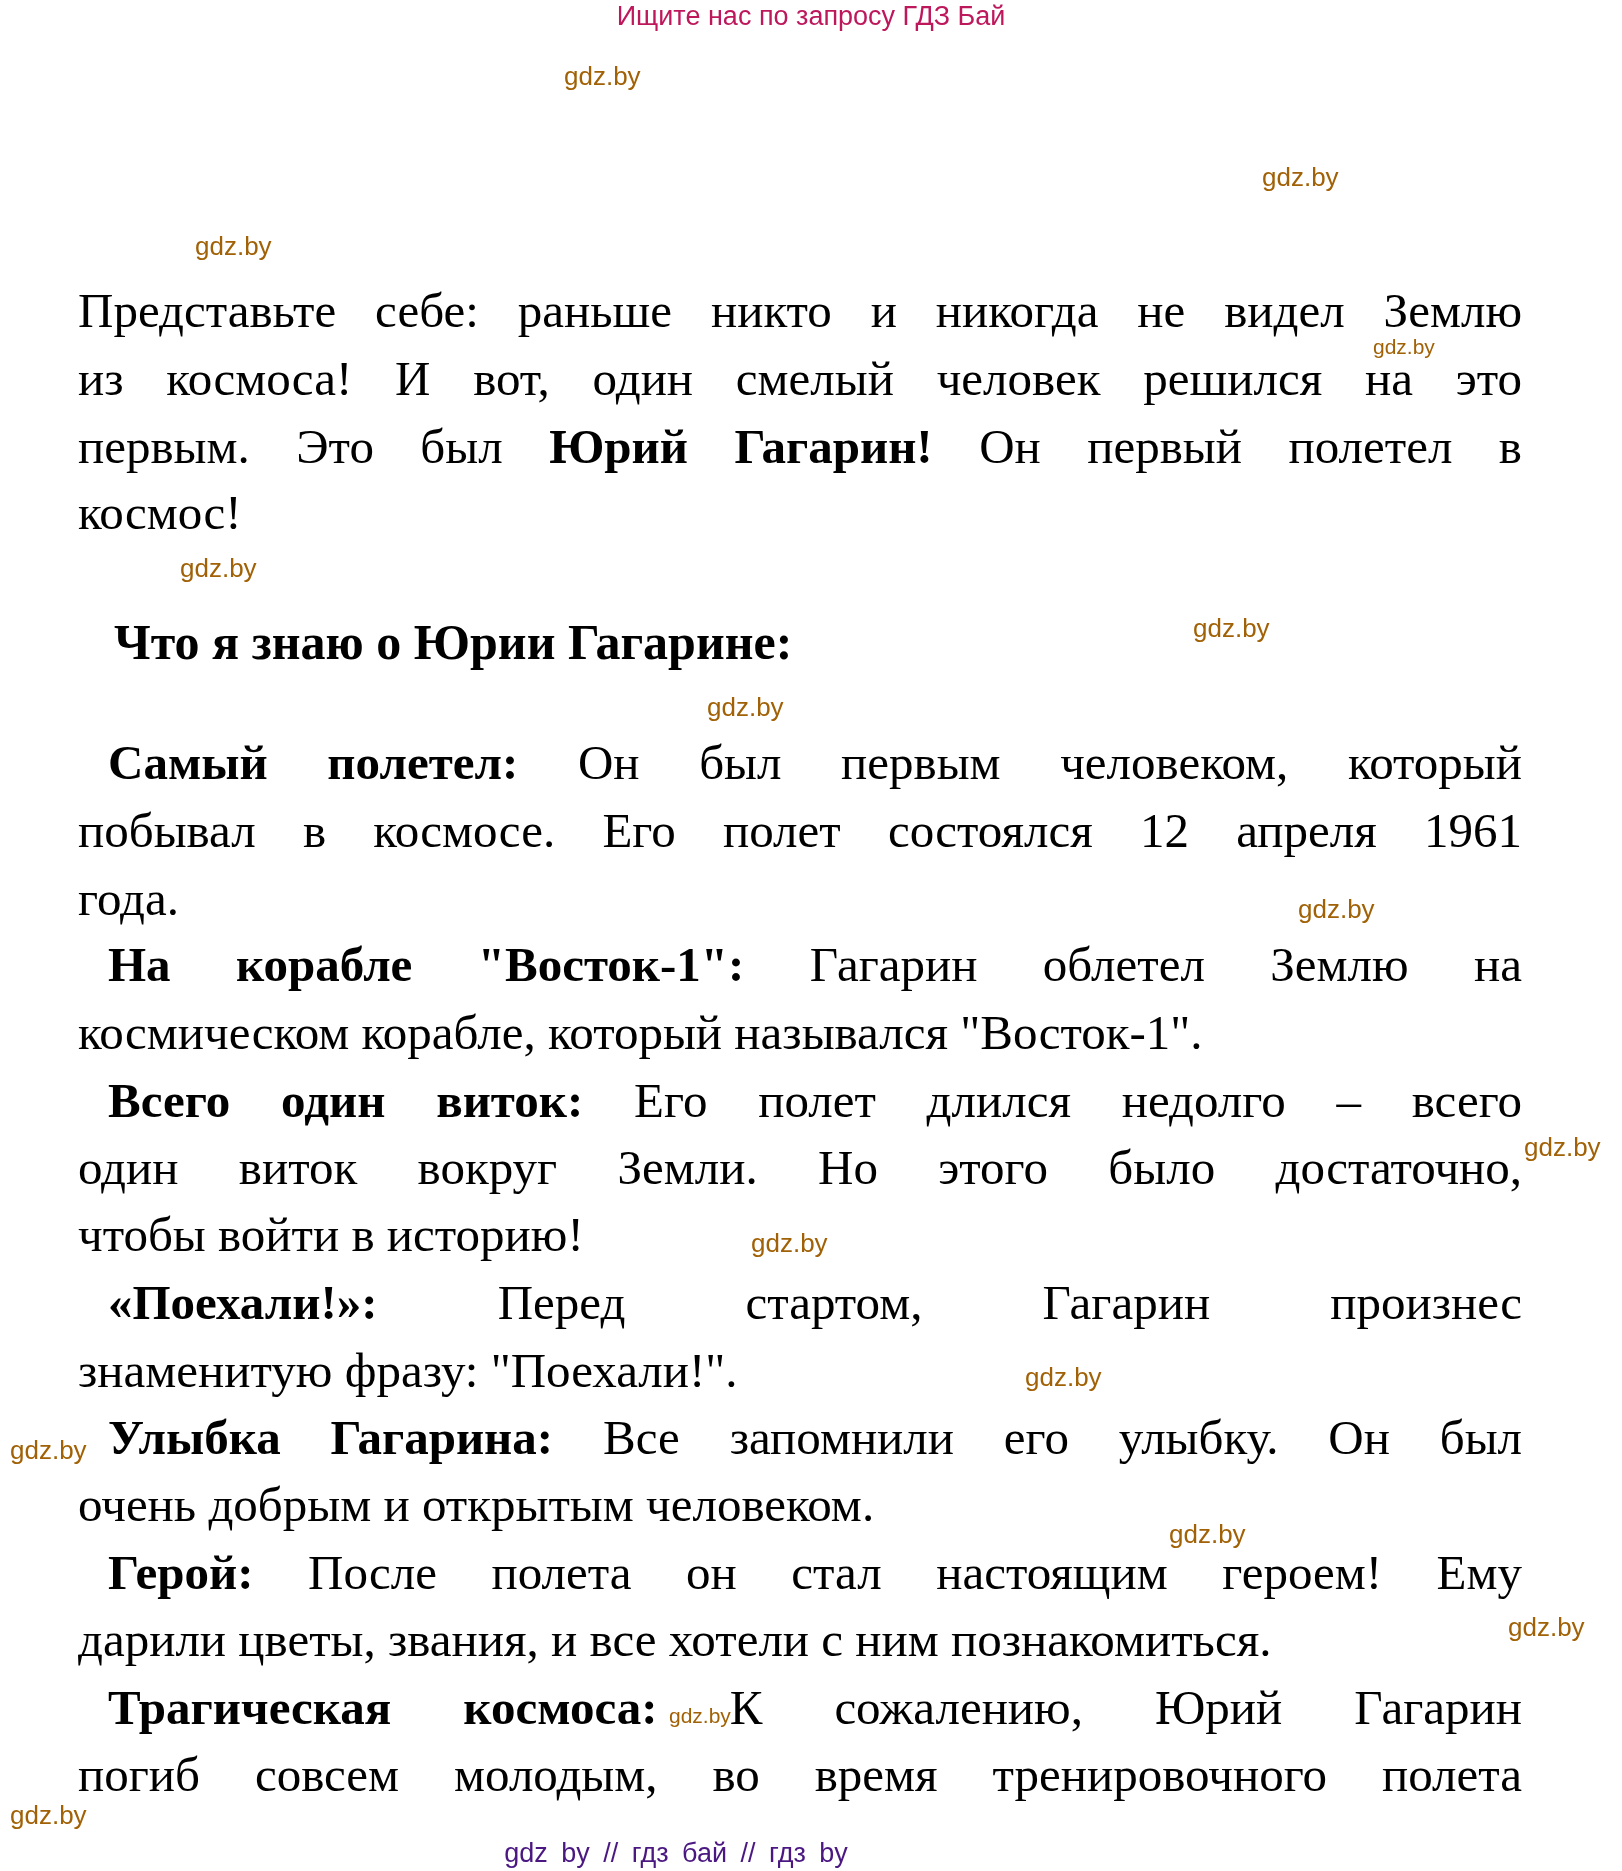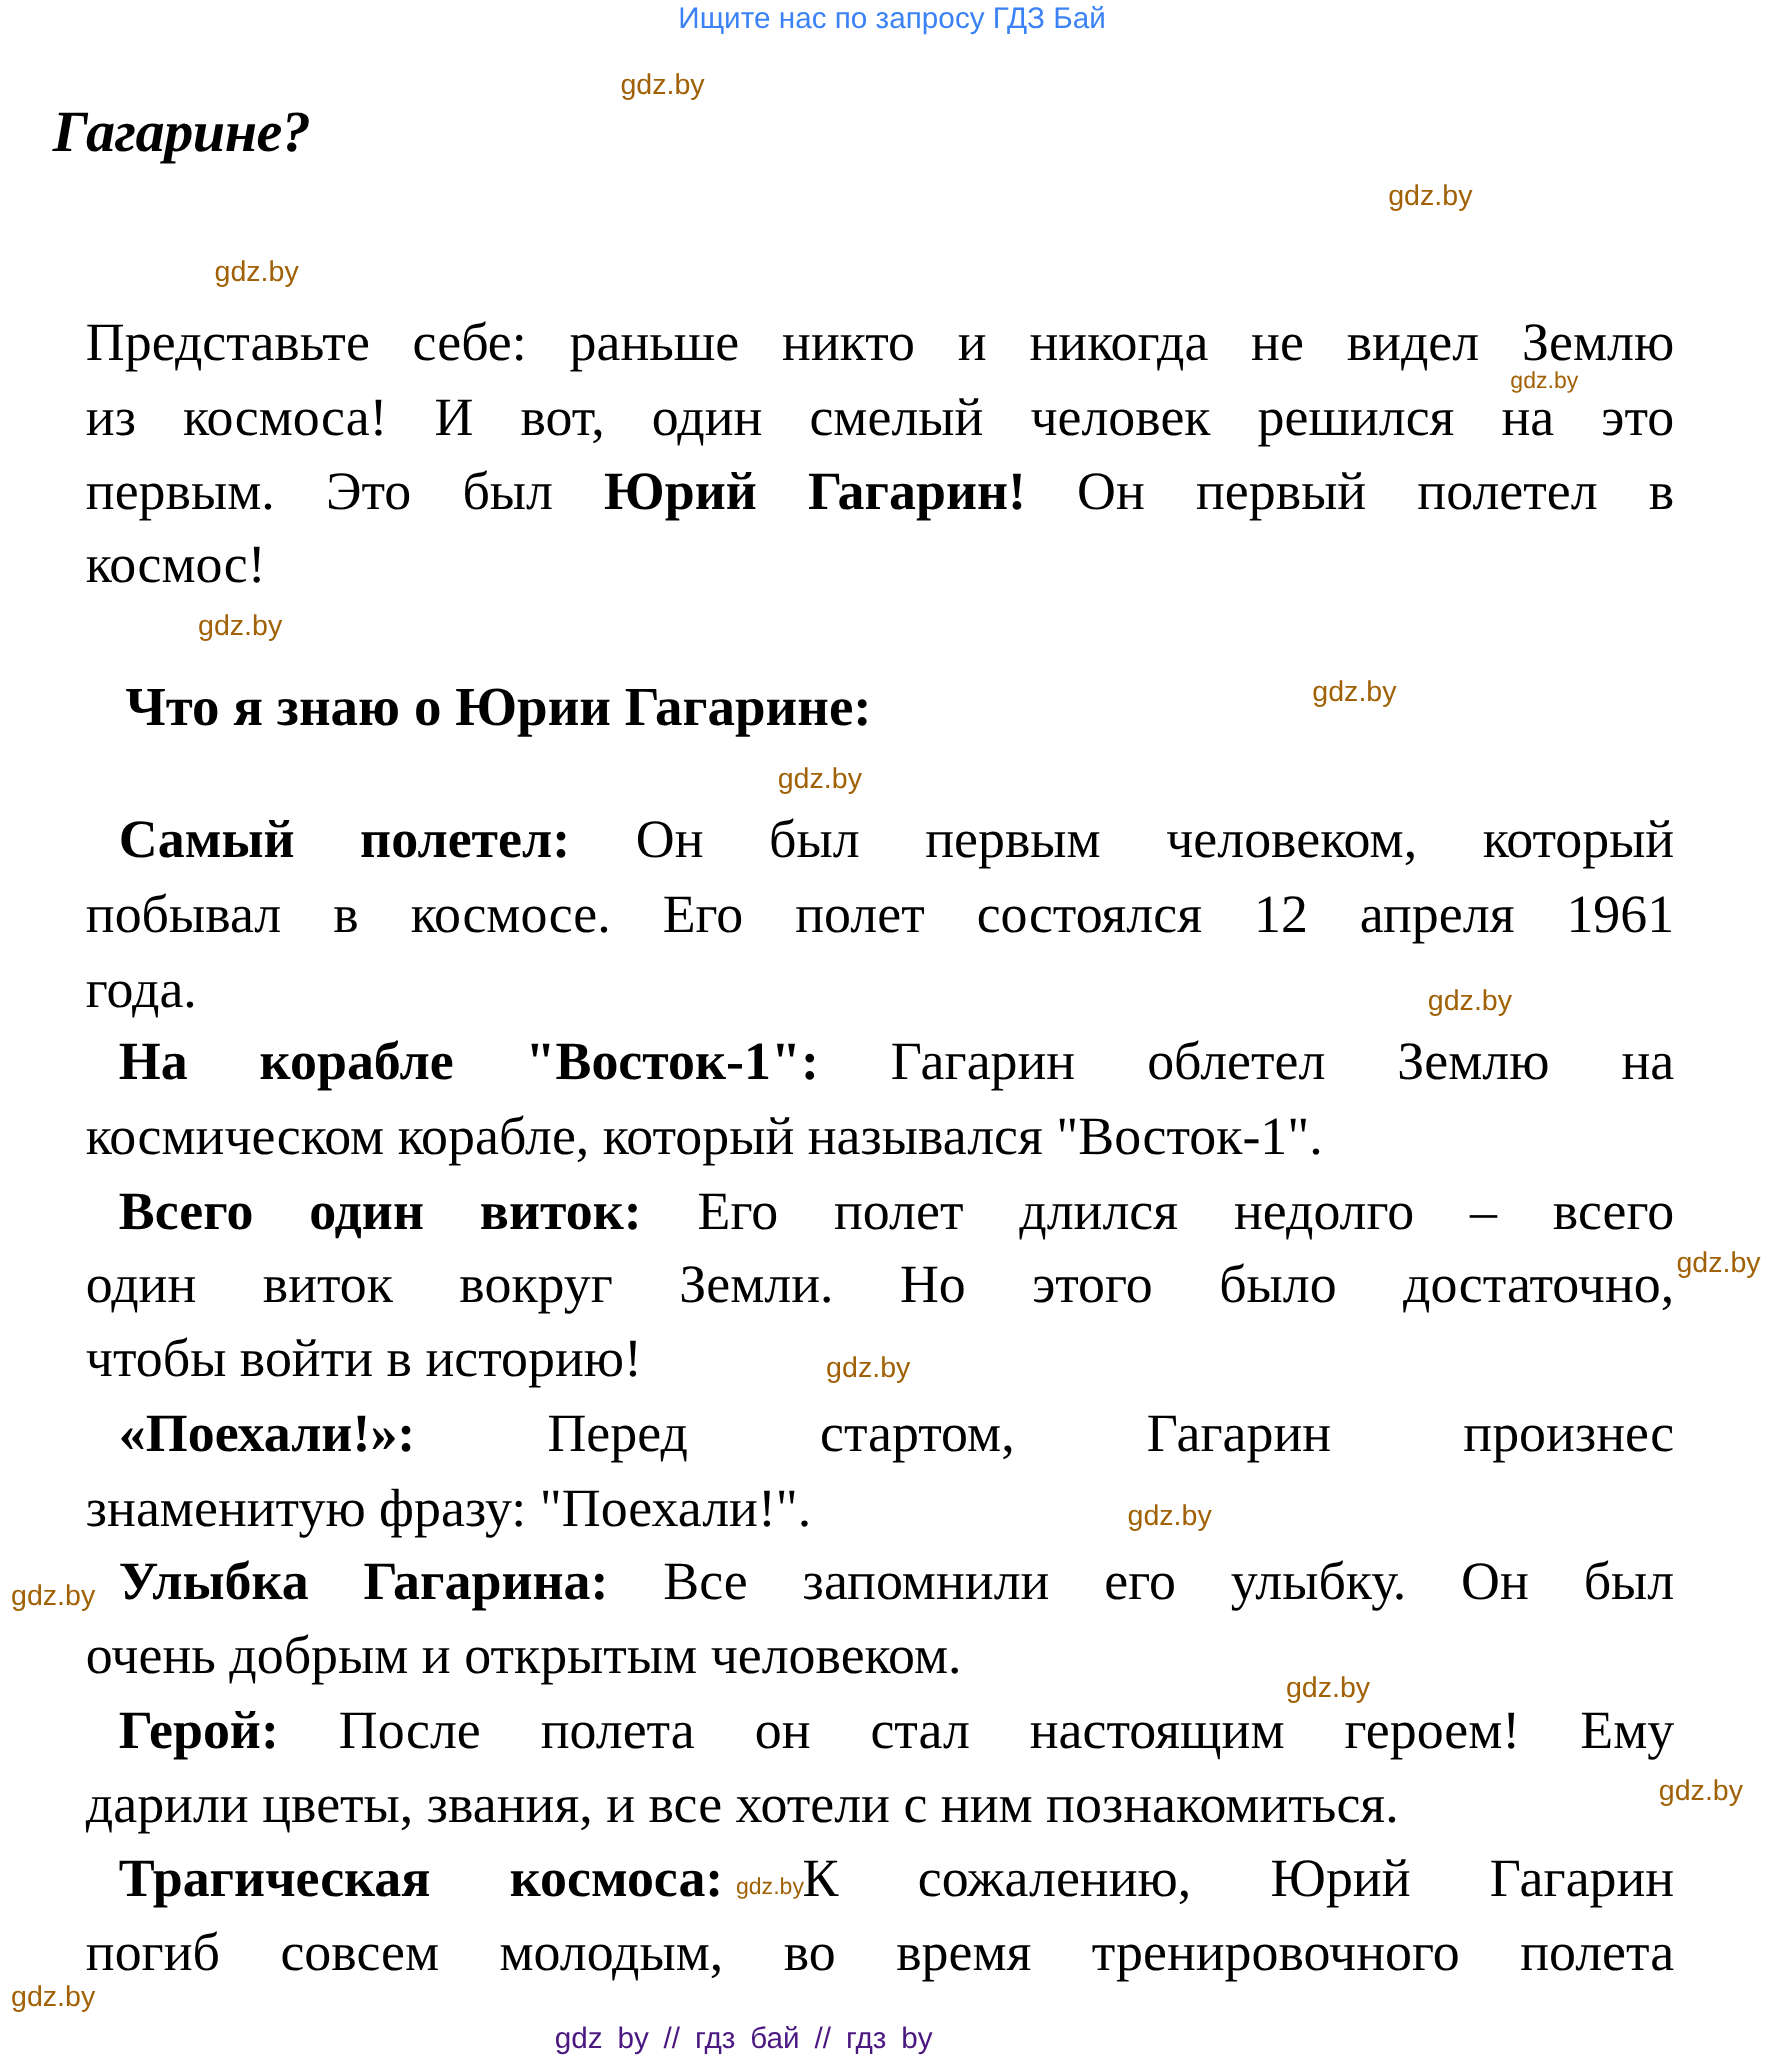--- a/index.html
+++ b/index.html
@@ -4,21 +4,21 @@
 <style>
   html, body { margin: 0; padding: 0; }
   body {
     width: 1622px; height: 1871px; position: relative; overflow: hidden;
     background: #ffffff; color: #000;
     font-family: "Liberation Serif", serif;
   }
   .top-banner {
     position: absolute; left: 0; top: 0; width: 1622px; height: 34px;
     text-align: center; font-family: "Liberation Sans", sans-serif;
-    font-size: 27px; line-height: 32px; color: #3b82f6;
+    font-size: 27px; line-height: 32px; color: #be185d;
   }
   .title {
     position: absolute; left: 48px; top: 88px; width: 1500px;
     font-family: "Liberation Serif", serif; font-weight: bold; font-style: italic;
     font-size: 53px; line-height: 64px; margin: 0; letter-spacing: -0.5px;
   }
   .title .l1 { display: block; padding-left: 6px; }
   .title .l2 { display: block; }
   .line {
     position: absolute; left: 78px; width: 1444px;
@@ -42,21 +42,20 @@
     font-family: "Liberation Sans", sans-serif; font-size: 27px; line-height: 30px;
     color: #4a1880; word-spacing: 6px;
   }
 </style>
 </head>
 <body>
 
 <div class="top-banner">Ищите нас по запросу ГДЗ Бай</div>
 
 <h1 class="title">
-  <span class="l2">Гагарине?</span>
 </h1>
 
 <div class="line" style="top:282px">Представьте себе: раньше никто и никогда не видел Землю</div>
 <div class="line" style="top:350px">из космоса! И вот, один смелый человек решился на это</div>
 <div class="line" style="top:418px"><span>первым. Это был </span><b>Юрий Гагарин!</b><span> Он первый полетел в</span></div>
 <div class="line last" style="top:484px">космос!</div>
 
 <div class="heading">Что я знаю о Юрии Гагарине:</div>
 
 <div class="line indent" style="top:734px"><b>Самый полетел:</b> <span>Он был первым человеком, который</span></div>

